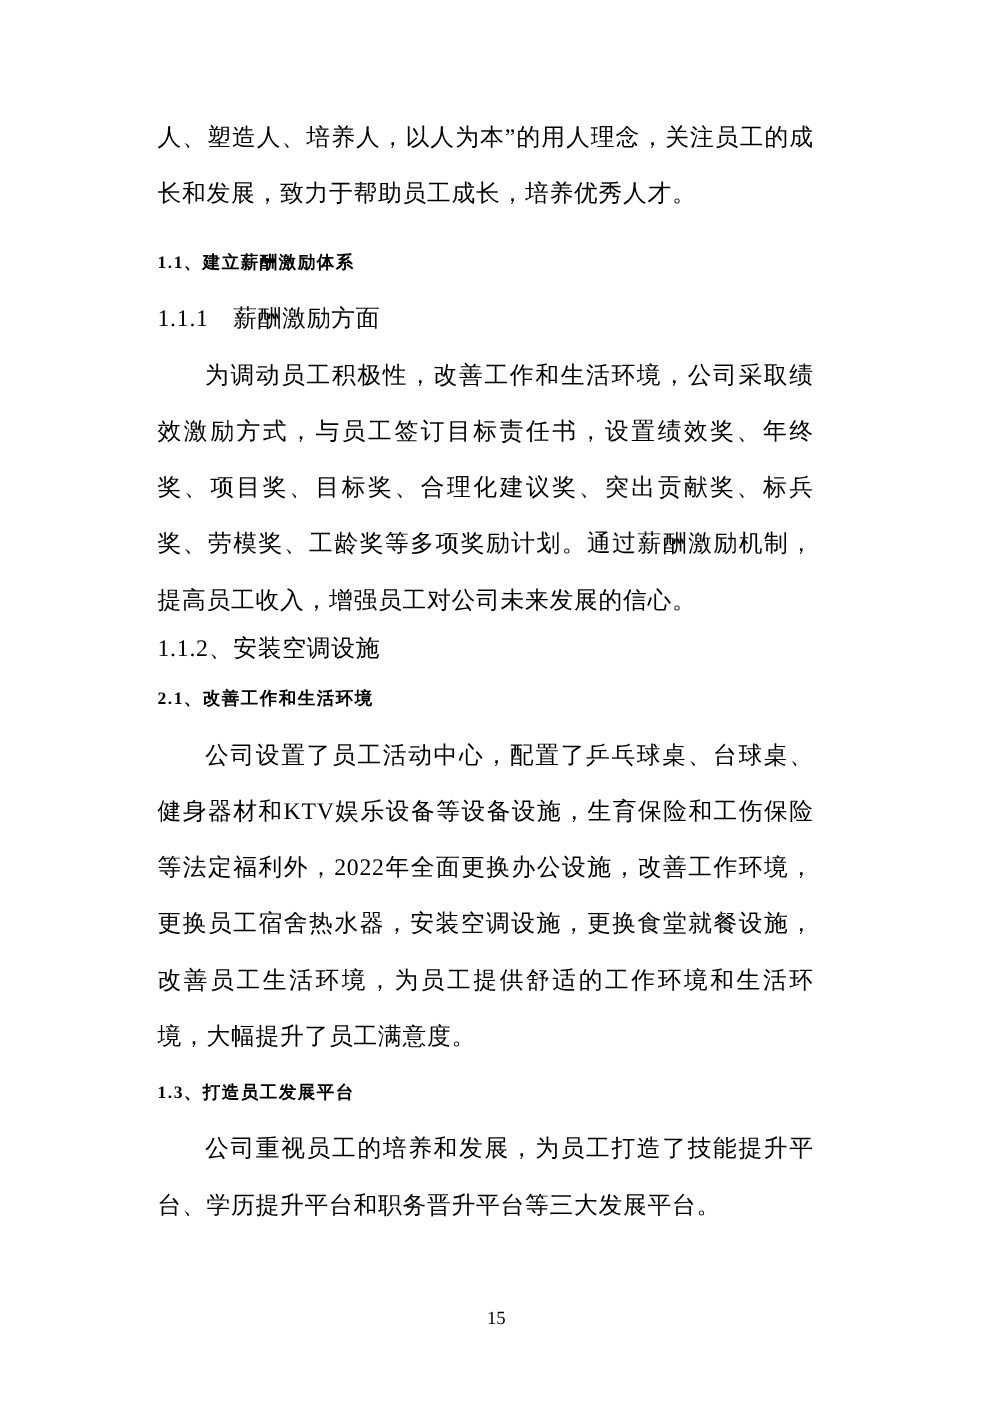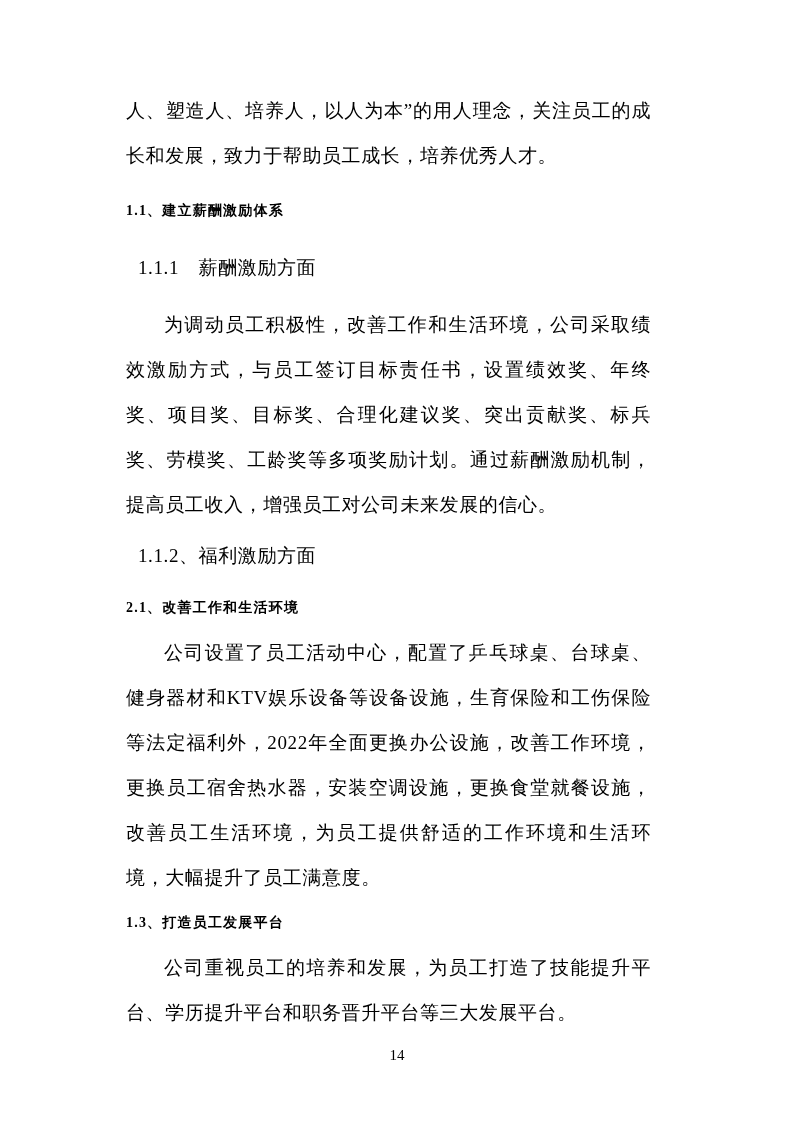--- a/index.html
+++ b/index.html
@@ -38,21 +38,21 @@
     line-height: 45px;
     margin: 0;
     letter-spacing: 1.2px;
   }
   .heading2.first {
     margin-top: 10px;
   }
   .subheading {
     font-size: 19px;
     line-height: 45px;
-    margin: 12px;
+    margin: 0;
     letter-spacing: 0.6px;
   }
   .subheading.tight {
     line-height: 34px;
   }
   .footer {
     position: absolute;
     left: 0;
     top: 1046px;
     width: 100%;
@@ -67,26 +67,26 @@
 <div class="page">
 
   <p class="para">人、塑造人、培养人，以人为本”的用人理念，关注员工的成长和发展，致力于帮助员工成长，培养优秀人才。</p>
 
   <h2 class="heading2 first">1.1、建立薪酬激励体系</h2>
 
   <p class="subheading">1.1.1　薪酬激励方面</p>
 
   <p class="para indent">为调动员工积极性，改善工作和生活环境，公司采取绩效激励方式，与员工签订目标责任书，设置绩效奖、年终奖、项目奖、目标奖、合理化建议奖、突出贡献奖、标兵奖、劳模奖、工龄奖等多项奖励计划。通过薪酬激励机制，提高员工收入，增强员工对公司未来发展的信心。</p>
 
-  <p class="subheading tight">1.1.2、福利激励方面</p>
+  <p class="subheading tight">1.1.2、安装空调设施</p>
 
 
   <h2 class="heading2">2.1、改善工作和生活环境</h2>
 
   <p class="para indent">公司设置了员工活动中心，配置了乒乓球桌、台球桌、健身器材和KTV娱乐设备等设备设施，生育保险和工伤保险等法定福利外，2022年全面更换办公设施，改善工作环境，更换员工宿舍热水器，安装空调设施，更换食堂就餐设施，改善员工生活环境，为员工提供舒适的工作环境和生活环境，大幅提升了员工满意度。</p>
 
   <h2 class="heading2">1.3、打造员工发展平台</h2>
 
   <p class="para indent">公司重视员工的培养和发展，为员工打造了技能提升平台、学历提升平台和职务晋升平台等三大发展平台。</p>
 
-  <div class="footer">14</div>
+  <div class="footer">15</div>
 
 </div>
 
 </body></html>

